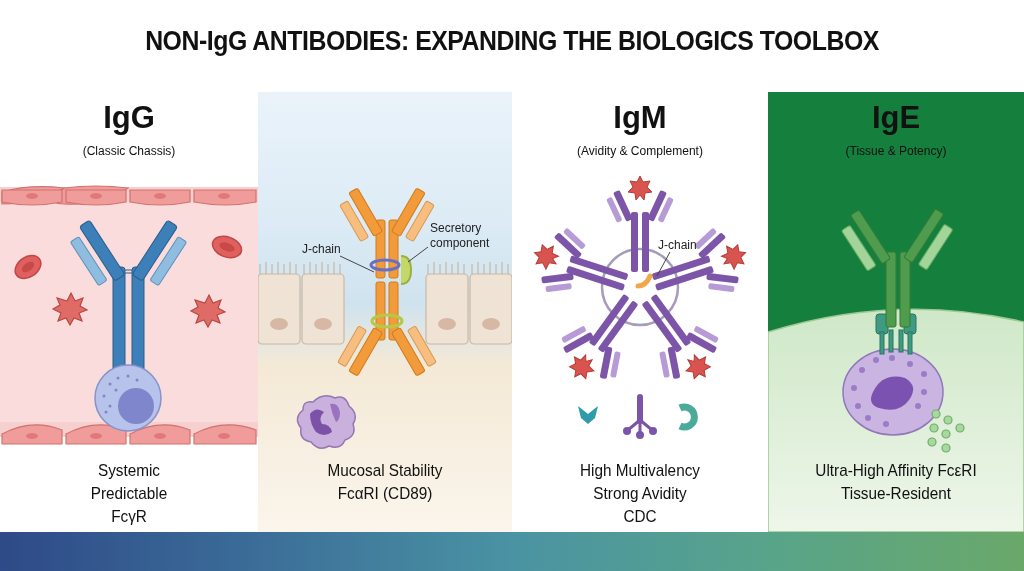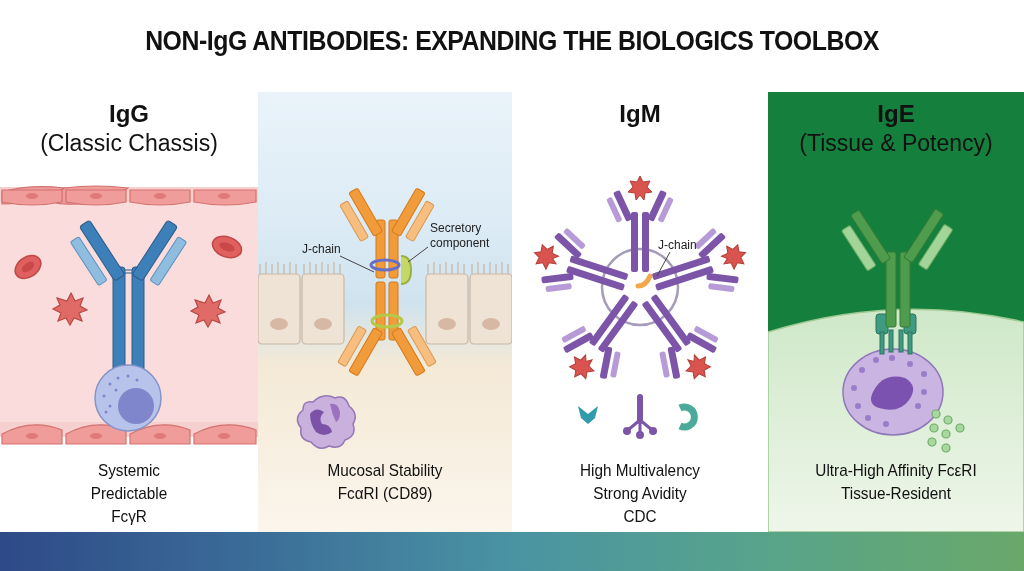--- a/index.html
+++ b/index.html
@@ -4,22 +4,22 @@
 <style>
   html,body{margin:0;padding:0;}
   body{width:1024px;height:571px;position:relative;overflow:hidden;background:#ffffff;font-family:"Liberation Sans","DejaVu Sans",sans-serif;}
   .title{position:absolute;left:0;top:26px;width:1024px;text-align:center;font-size:27px;font-weight:bold;color:#111;letter-spacing:-0.5px;transform:scaleX(0.92);transform-origin:center;}
   .panel{position:absolute;top:92px;height:440px;}
   .p1{left:0;width:258px;background:#fff;}
   .p2{left:258px;width:254px;background:linear-gradient(to bottom,#eaf3fa 0%,#dcebf5 30%,#cfe3ef 48%,#f4e9d6 62%,#fbf5ec 100%);}
   .p3{left:512px;width:256px;background:#fff;}
   .p4{left:768px;width:256px;background:#15803d;}
   .ph{position:absolute;top:0;left:0;width:100%;text-align:center;}
-  .pname{display:block;margin-top:8px;font-size:24px;font-weight:bold;color:#111;}
-  .psub{display:block;margin-top:2px;font-size:23px;color:#111;}
+  .pname{display:block;margin-top:8px;font-size:31px;font-weight:bold;color:#111;}
+  .psub{display:block;margin-top:8px;font-size:12px;color:#111;}
   .feat{position:absolute;top:367px;left:0;width:100%;text-align:center;font-size:17px;line-height:23px;color:#111;transform:scaleX(0.9);}
   .feat span{display:block;}
   svg{position:absolute;left:0;}
   .lbl{font-family:"Liberation Sans",sans-serif;font-size:12px;fill:#222;}
   .bottom-bar{position:absolute;left:0;top:532px;width:1024px;height:39px;background:linear-gradient(to right,#2e4a88 0%,#3b6d98 25%,#4a93a3 50%,#58a48a 75%,#6aa86a 100%);}
 </style>
 </head>
 <body>
 
 <div class="title">NON-IgG ANTIBODIES: EXPANDING THE BIOLOGICS TOOLBOX</div>
@@ -246,20 +246,21 @@
       <rect x="125" y="302" width="6" height="30" rx="3"></rect>
       <path d="M128 328 l-12 10 M128 328 l12 10 M128 330 v10" stroke="#7c55a8" stroke-width="3"></path>
       <circle cx="115" cy="339" r="4"></circle>
         <circle cx="141" cy="339" r="4"></circle>
         <circle cx="128" cy="343" r="4"></circle>
     </g>
     <path d="M168 316 a10 10 0 1 1 0 18" fill="none" stroke="#4caa9a" stroke-width="7"></path>
   </svg>
   <div class="ph">
     <span class="pname">IgM</span>
+    <span class="psub">(Avidity &amp; Complement)</span>
   </div>
   <div class="feat">
     <span>High Multivalency</span>
     <span>Strong Avidity</span>
     <span>CDC</span>
   </div>
 </div>
 
 <div class="panel p4">
   <svg width="256" height="440">

